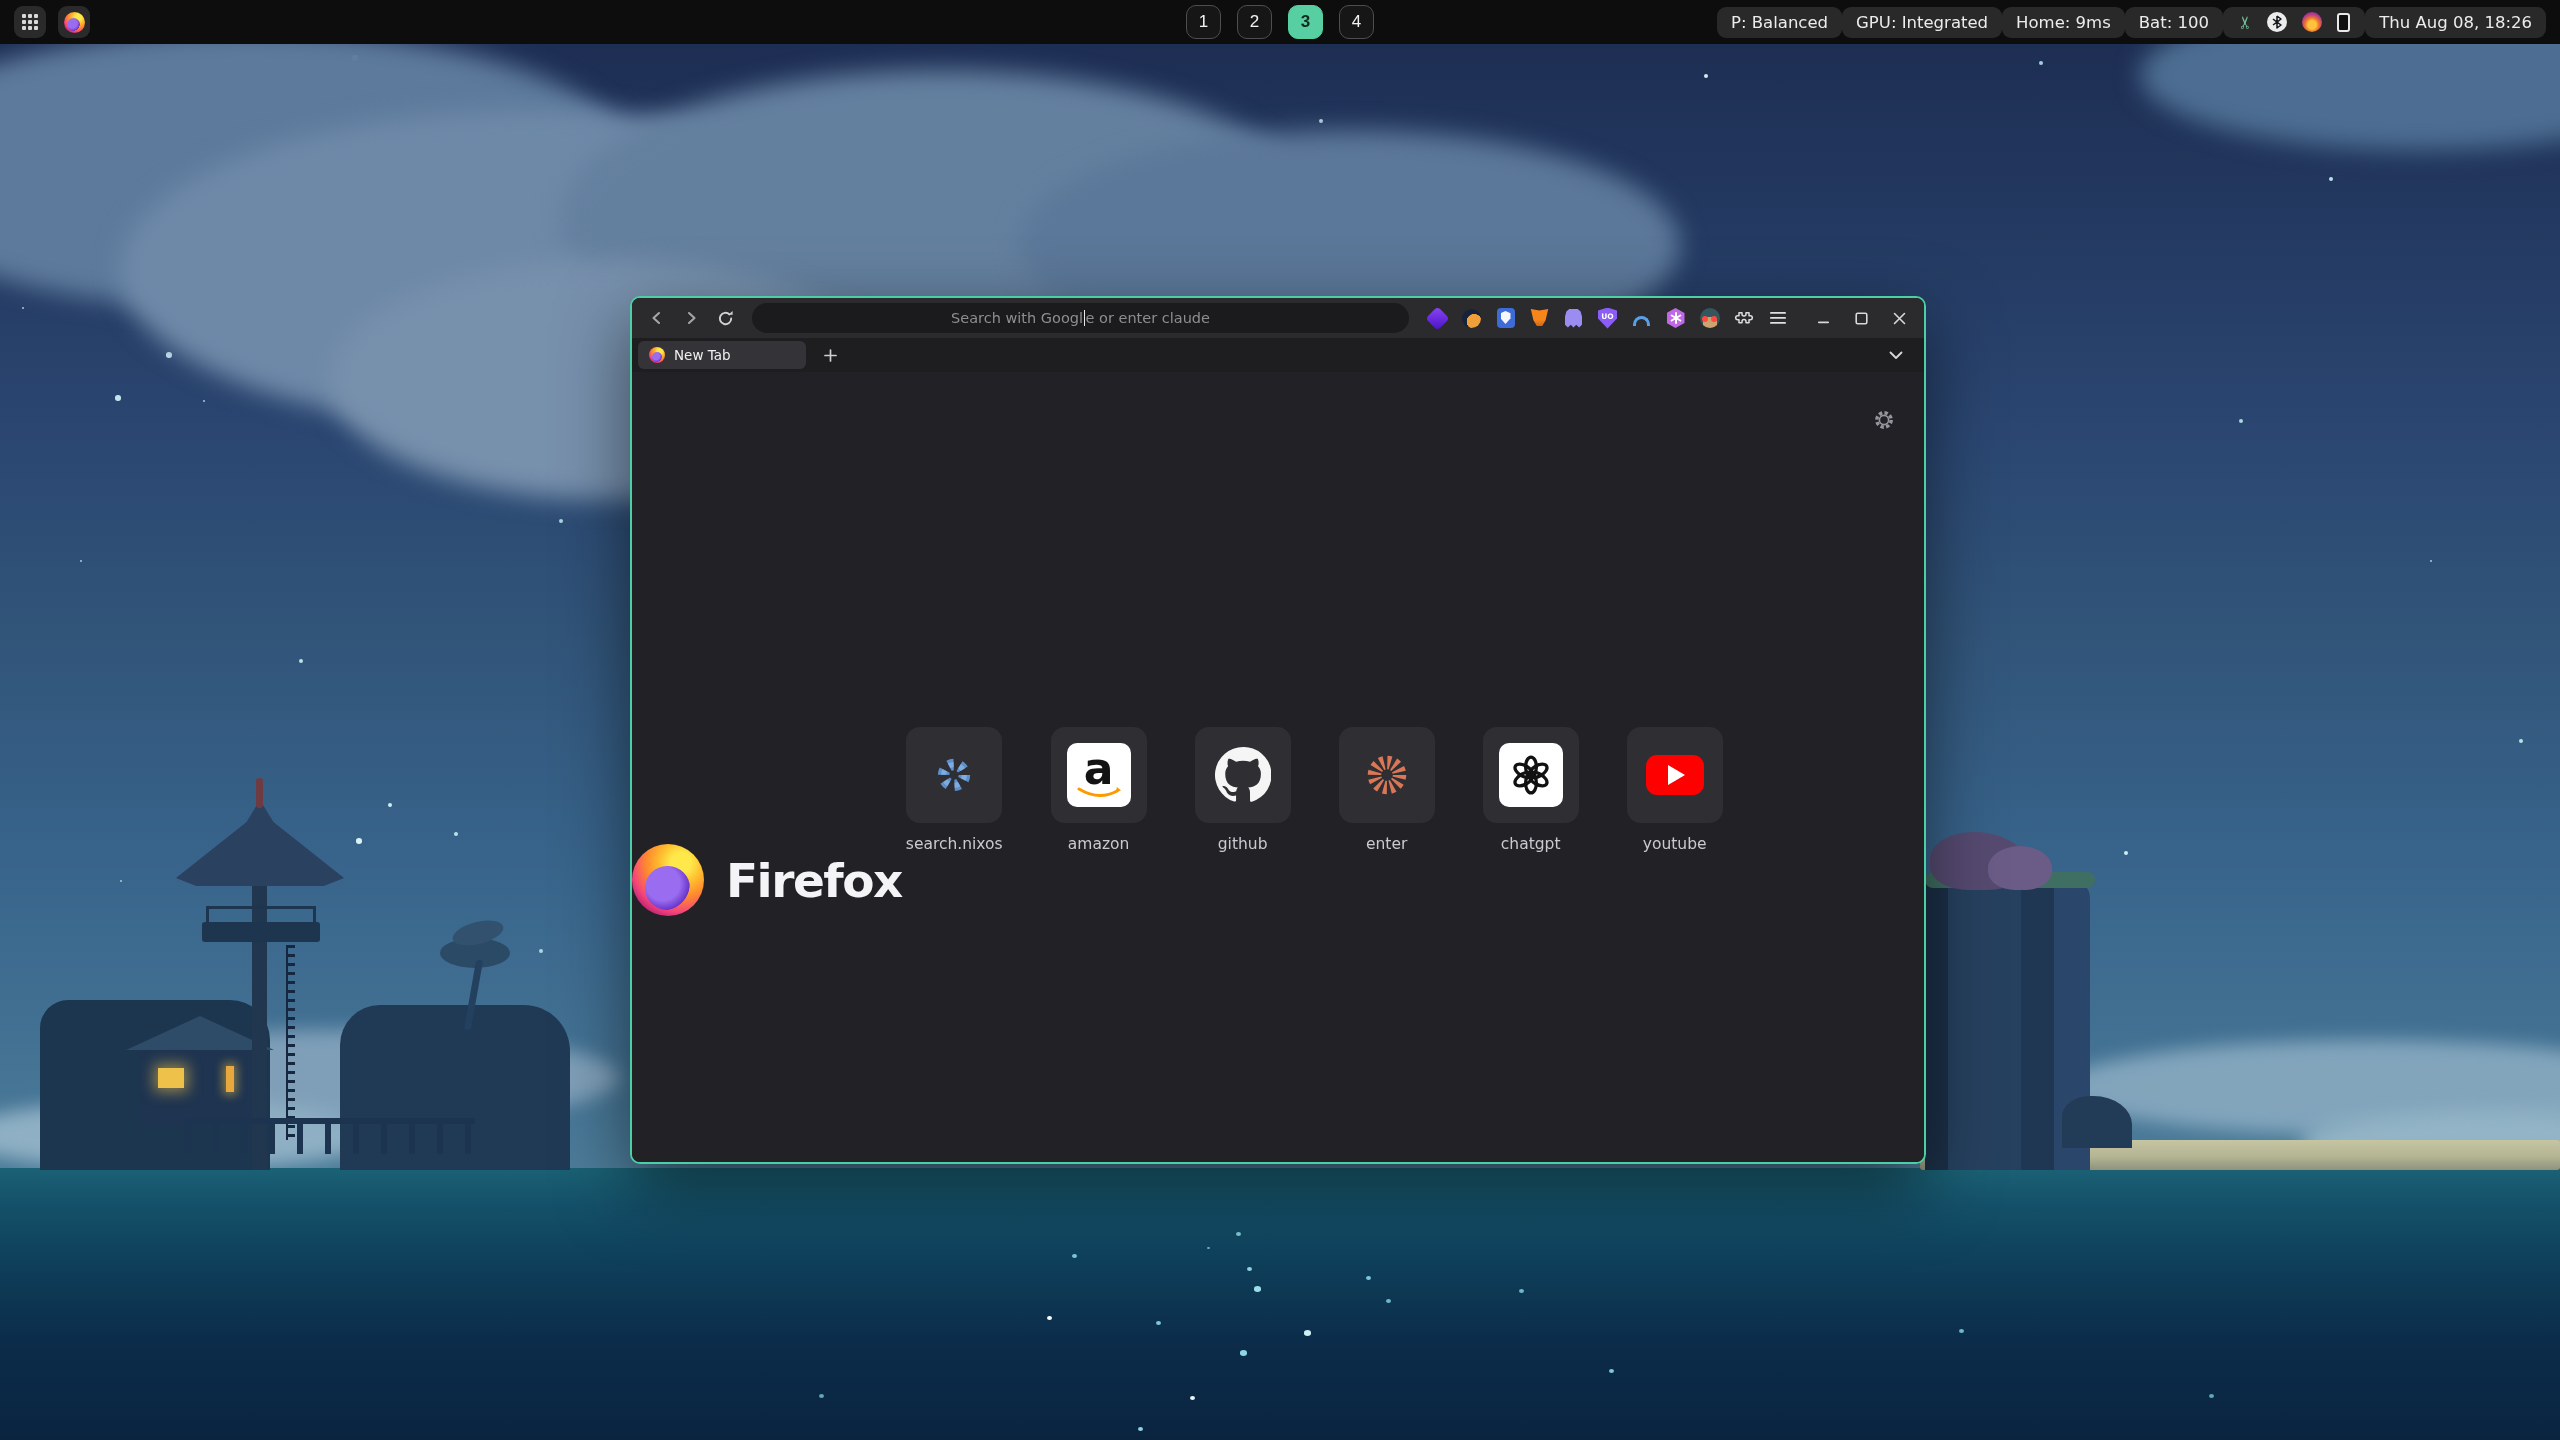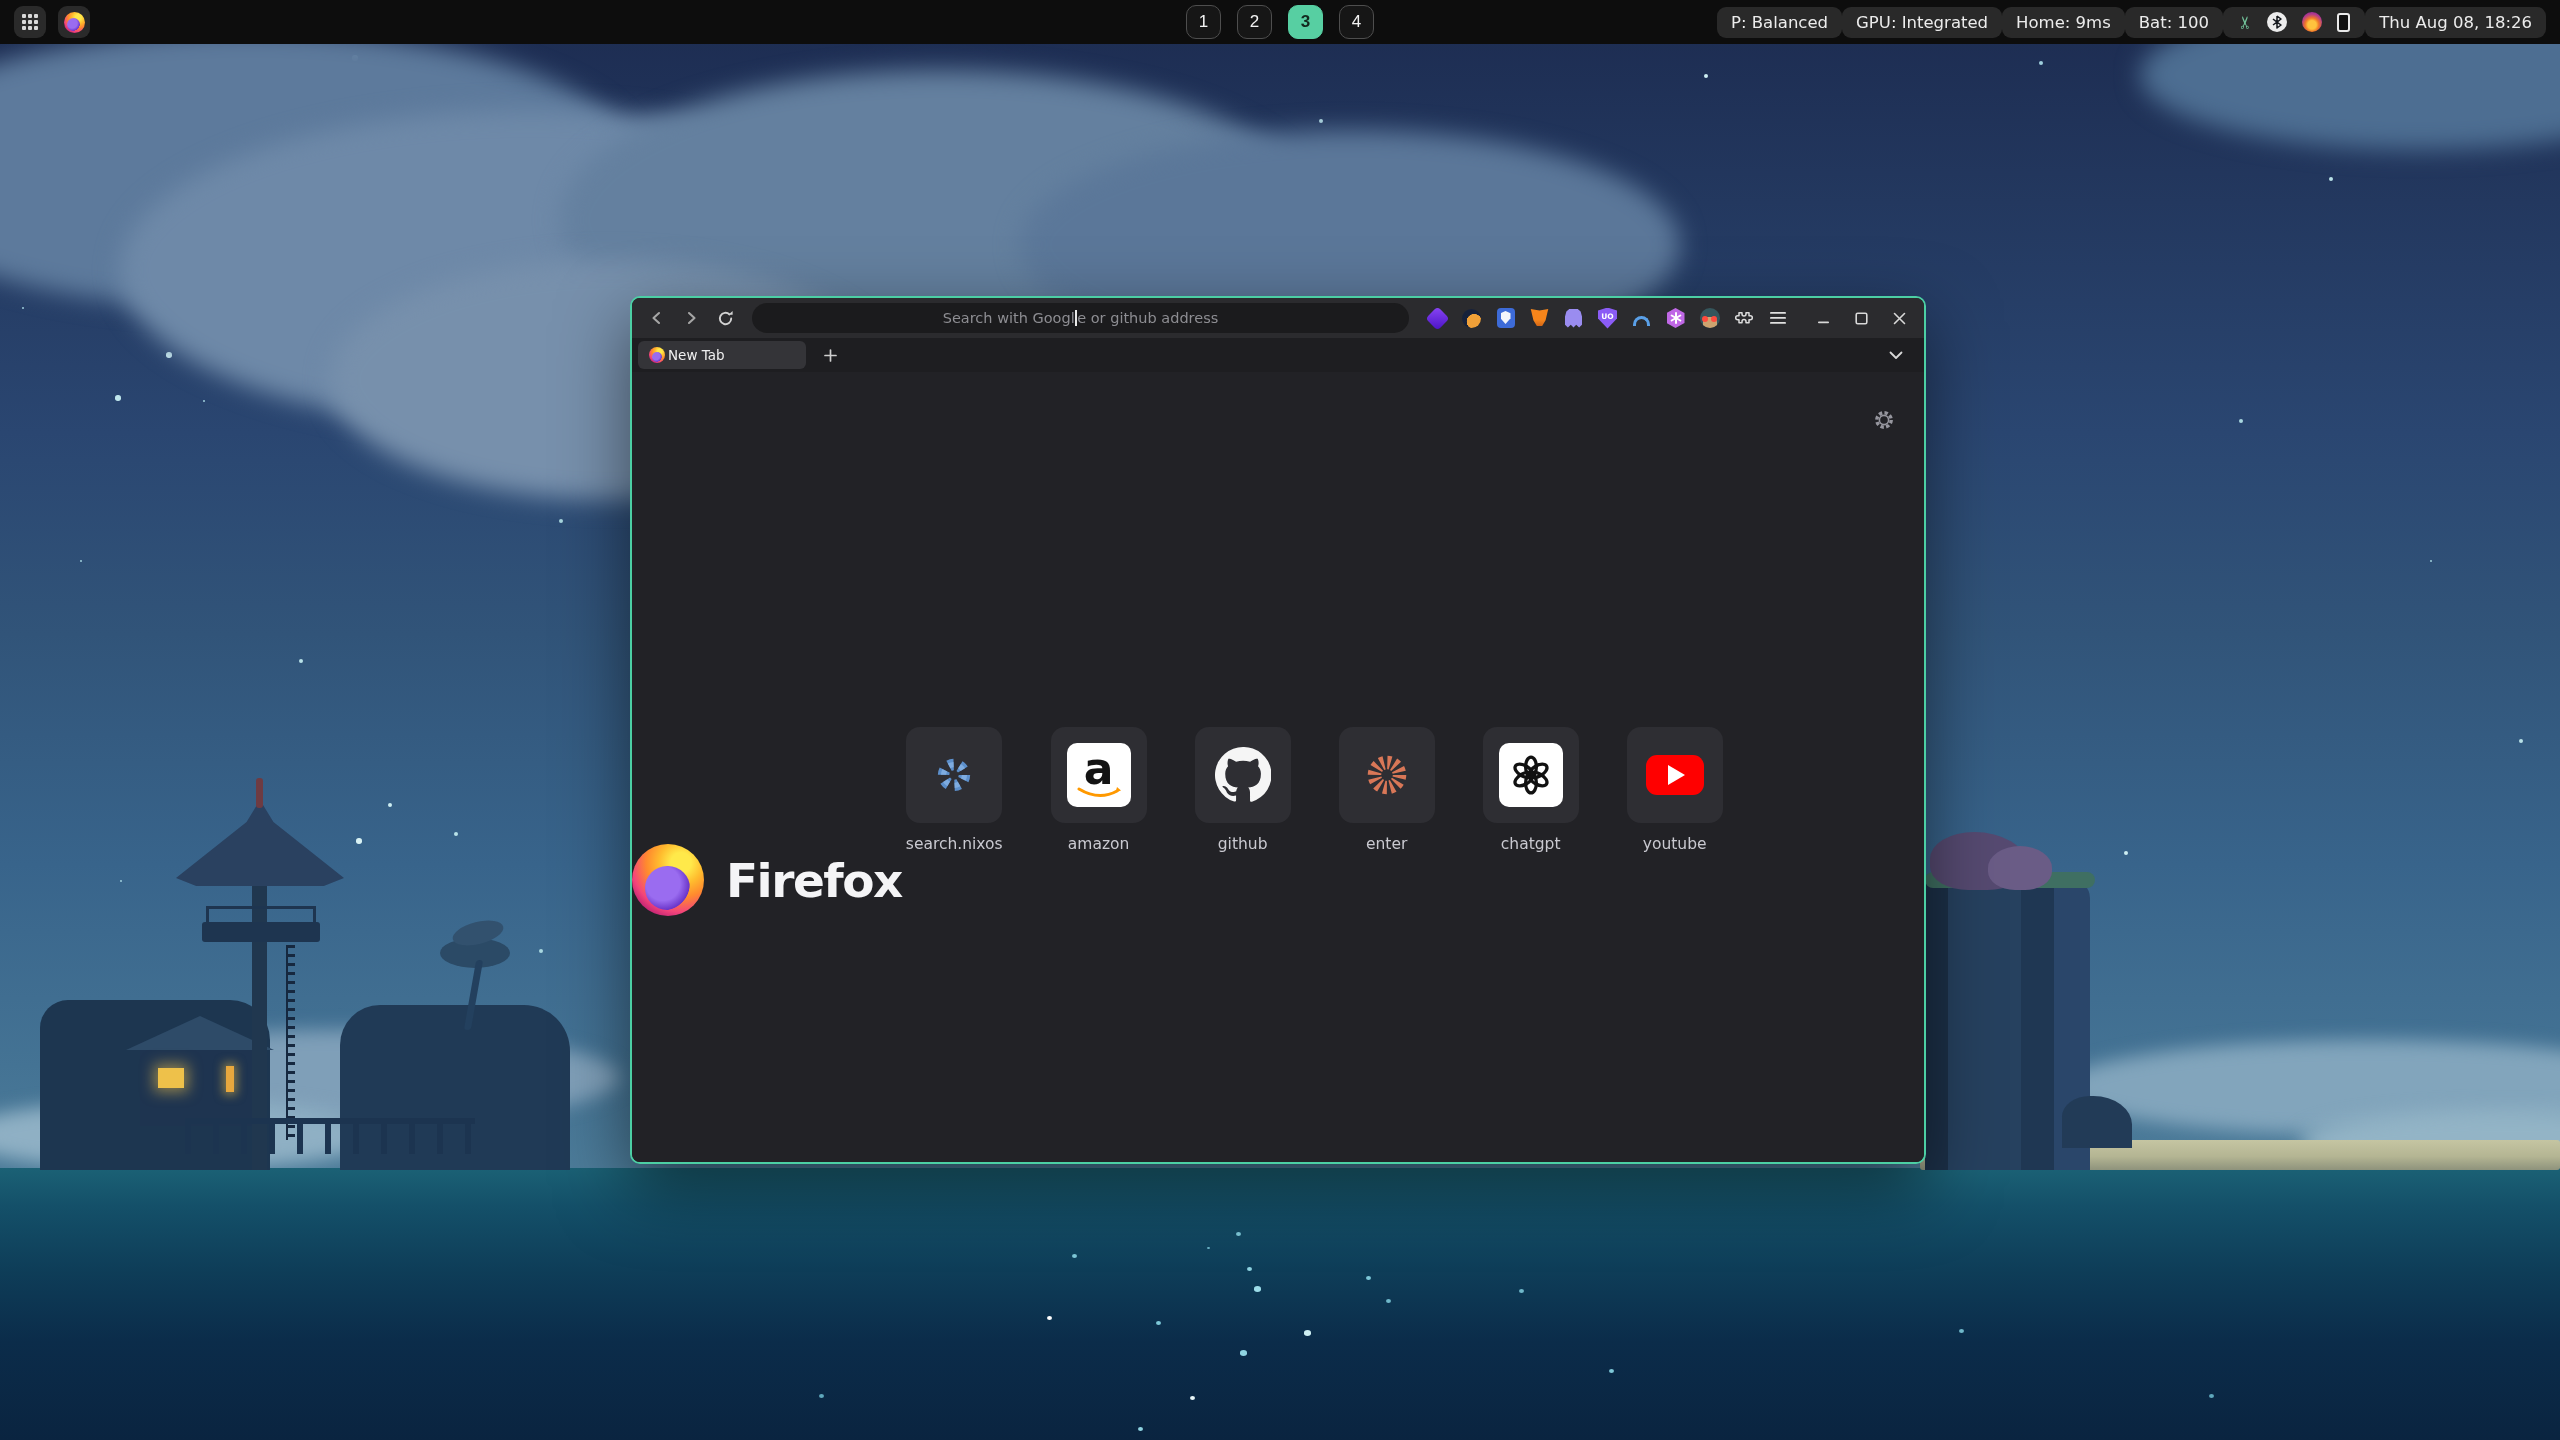--- a/index.html
+++ b/index.html
@@ -134,21 +134,21 @@
   .x-hex i::after  { transform:rotate(-60deg); left:0; top:0; }
   .x-avatar { width:20px; height:20px; border-radius:50%; background:#35565c; position:relative; overflow:hidden; }
   .x-avatar::before { content:""; position:absolute; left:3px; top:9px; width:14px; height:11px; background:#cda36f; border-radius:5px 5px 0 0; }
   .x-avatar::after { content:""; position:absolute; left:2.5px; top:8px; width:6px; height:6px; border-radius:50%;
     background:#ff4b3e; box-shadow:9px 0 0 #ff4b3e; }
   .win-controls { display:flex; align-items:center; gap:8px; margin-left:10px; }
   .wc { width:30px; height:28px; border:none; background:transparent; display:flex; align-items:center; justify-content:center; cursor:pointer; }
 
   .tabstrip { height:34px; background:#1e1e21; display:flex; align-items:center; padding:0 6px; gap:10px; flex:0 0 auto; }
   .tab { height:28px; width:168px; background:#343438; border-radius:6px; display:flex; align-items:center;
-    gap:3px; padding:0 11px; cursor:pointer; }
+    gap:9px; padding:0 11px; cursor:pointer; }
   .tab-label { color:#f0f0f0; font-size:13.5px; }
   .newtab-btn, .tabs-chevron { border:none; background:transparent; width:28px; height:26px; border-radius:6px;
     display:flex; align-items:center; justify-content:center; cursor:pointer; }
   .tabs-chevron { margin-left:auto; margin-right:8px; }
 
   .content { flex:1 1 auto; background:#222226; position:relative; display:flex; align-items:center; }
   .gear-btn { position:absolute; top:36px; right:28px; width:24px; height:24px; border:none; background:transparent; cursor:pointer; }
   .hero { margin-top:226px; display:flex; align-items:center; gap:22px; }
   .wordmark { color:#f4f4f6; font-size:47px; font-weight:700; letter-spacing:-1.5px; margin-right:4px; }
   .searchbox { width:540px; height:52px; background:#3d3d42; border-radius:9px; display:flex; align-items:center;
@@ -276,21 +276,21 @@
     <button class="nav-btn">
       <svg width="17" height="17" viewBox="0 0 17 17">
         <path d="M14.2 8.5a5.7 5.7 0 1 1-1.7-4.05" fill="none" stroke="#d2d2d2" stroke-width="1.9" stroke-linecap="round"></path>
         <polygon points="11.4,4.7 15.6,4.7 15.6,0.9" fill="#d2d2d2"></polygon>
       </svg>
     </button>
 
     <div class="urlbar">
       <span>Search with Googl</span>
         <span class="caret"></span>
-        <span>e or github address</span>
+        <span>e or enter claude</span>
     </div>
 
     <div class="ext-icons">
       <div class="ext">
           <span class="x-layers"></span>
         </div>
       <div class="ext">
           <span class="x-darkreader"></span>
         </div>
       <div class="ext">

